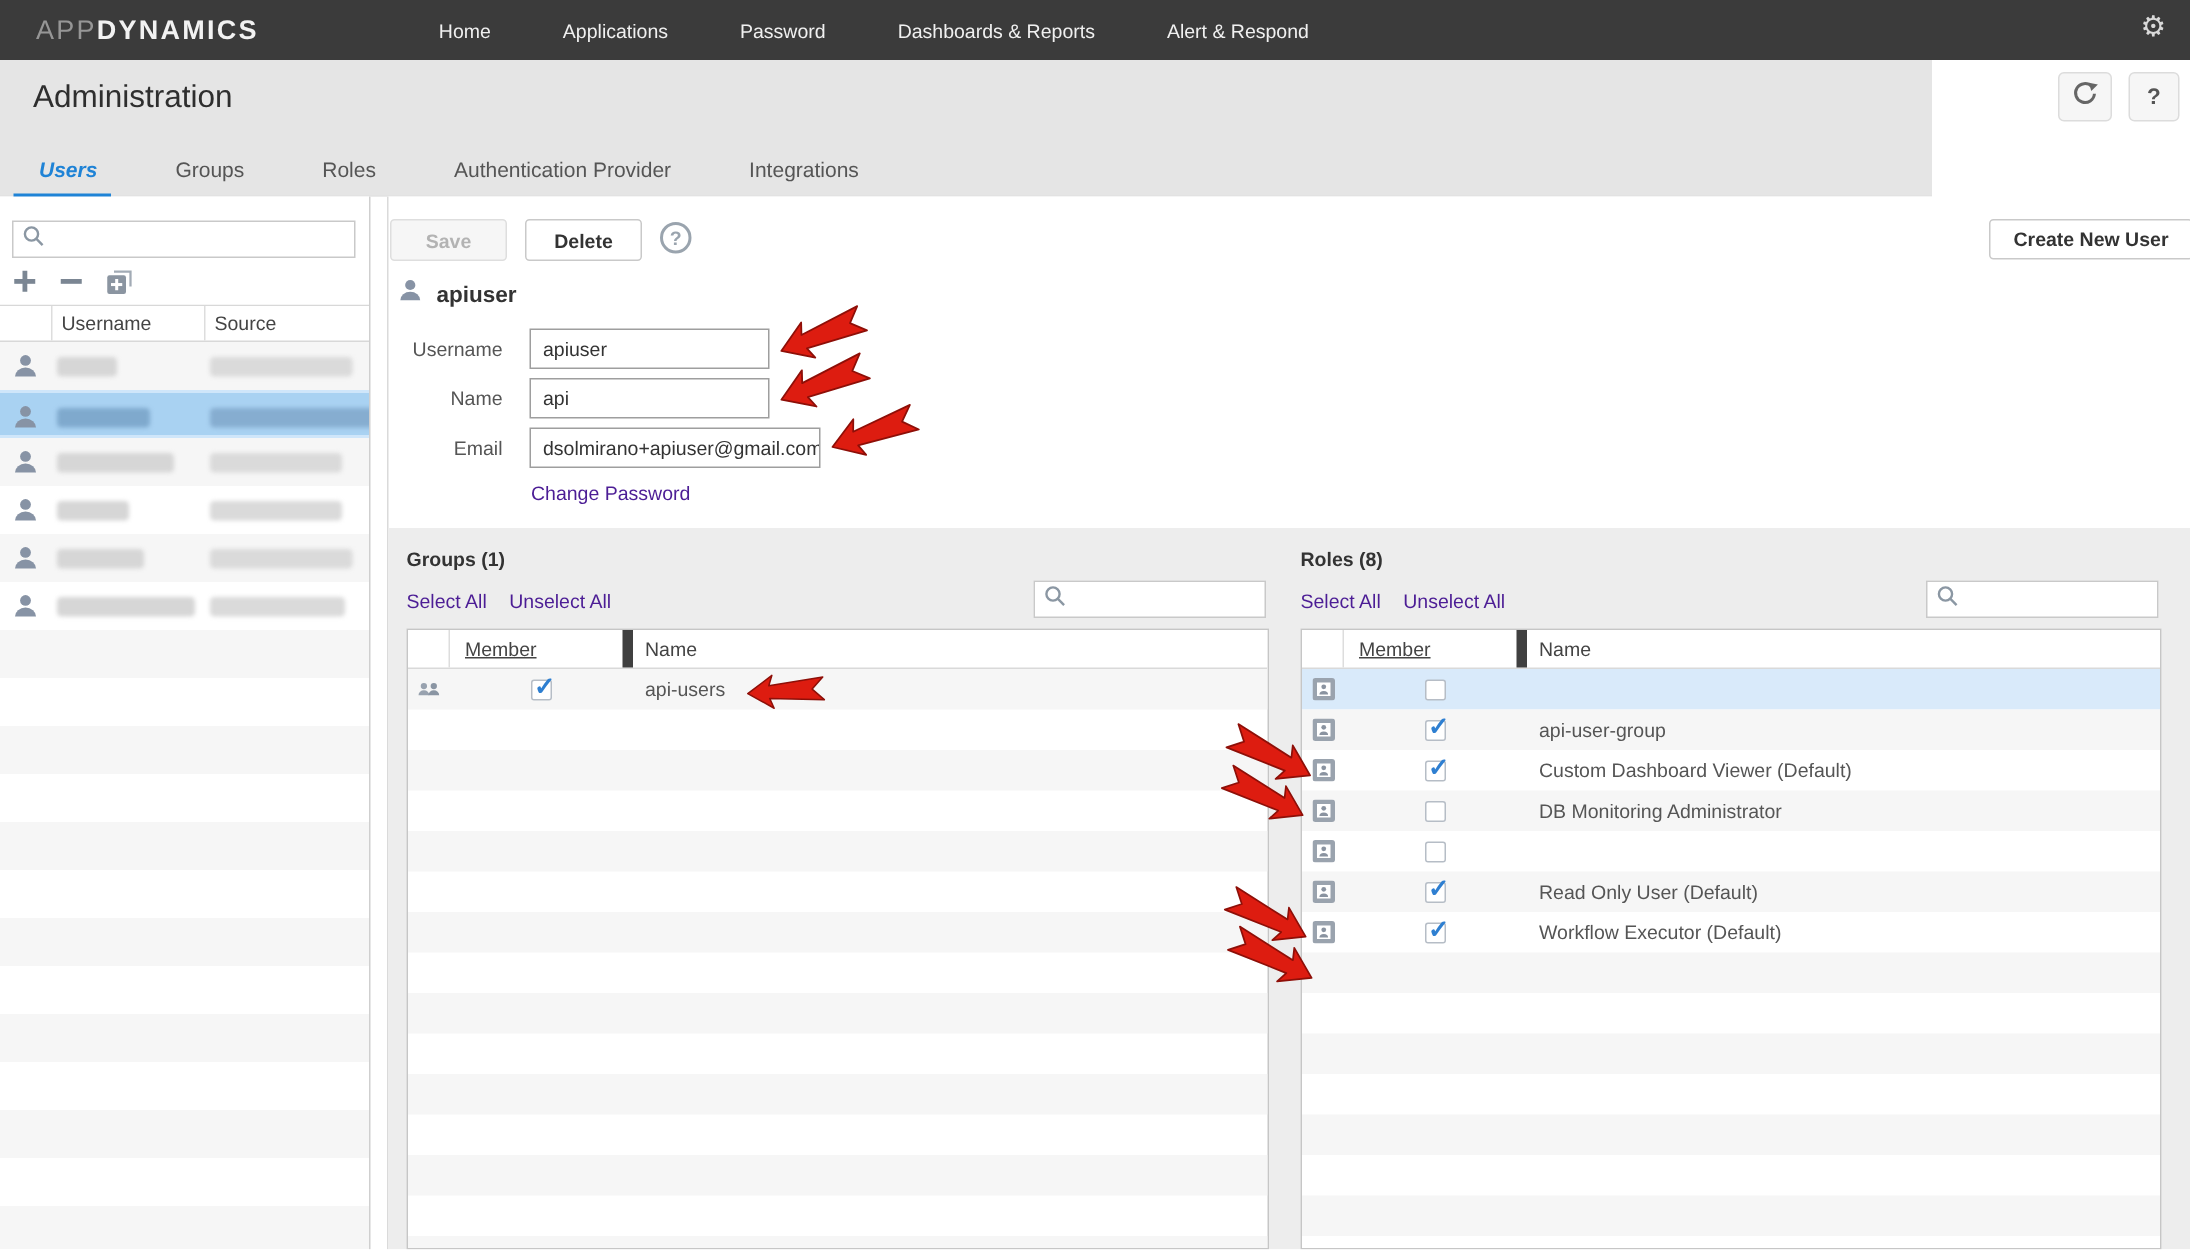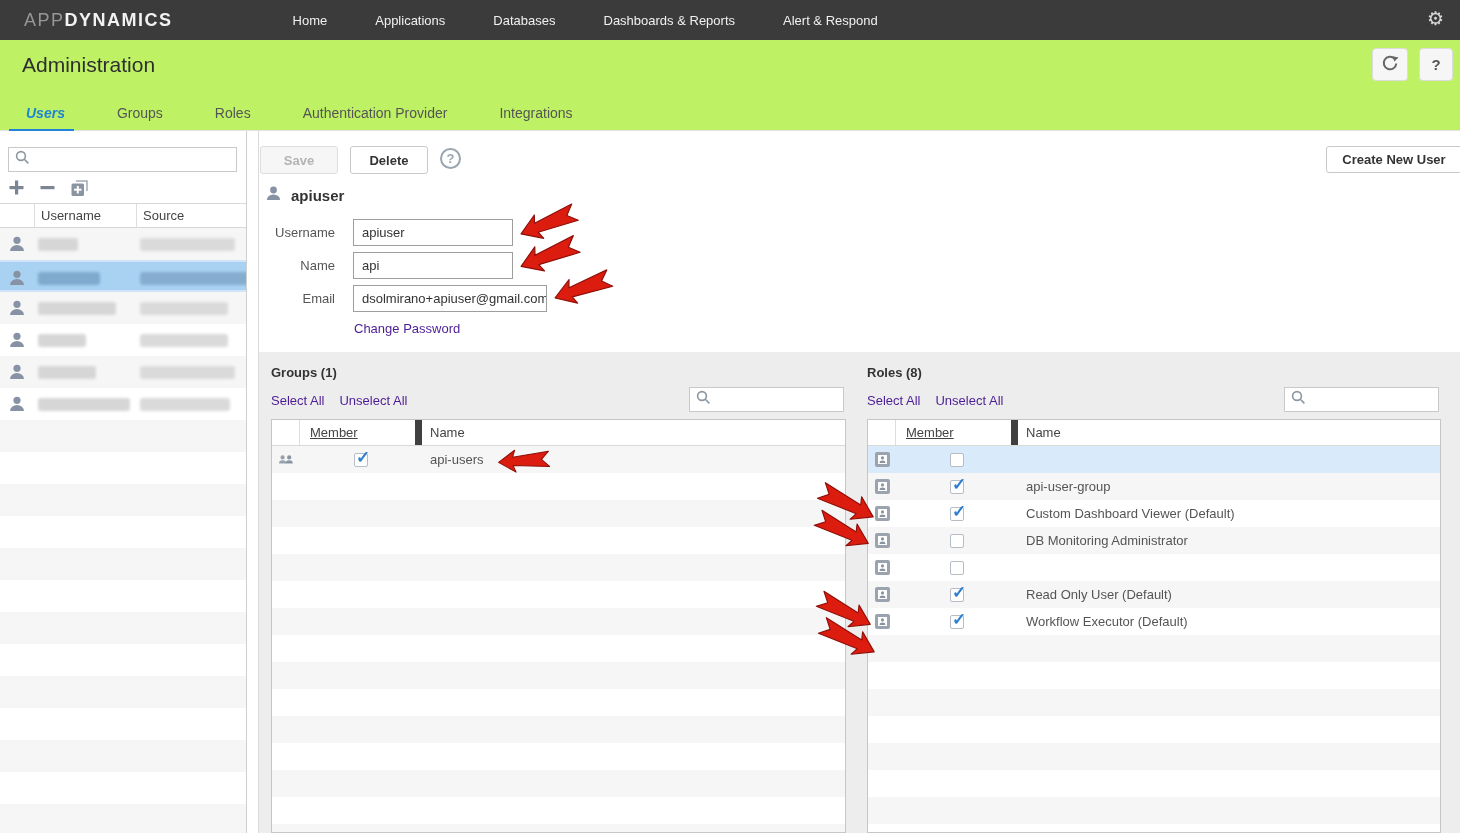--- a/index.html
+++ b/index.html
@@ -10,21 +10,21 @@
   
   .topnav { position:absolute; left:0; top:0; width:1460px; height:40px; background:#3b3b3b; display:flex; align-items:center; }
   .logo { margin-left:24px; font-size:18px; letter-spacing:1.5px; white-space:nowrap; }
   .logo .lg1 { color:#969696; font-weight:400; }
   .logo .lg2 { color:#f2f2f2; font-weight:700; }
   .nav-items { display:flex; margin-left:120px; gap:48px; }
   .nav-item { color:#f0f0f0; font-size:13px; cursor:pointer; white-space:nowrap; }
   .gear { position:absolute; right:16px; top:9px; color:#d9d9d9; font-size:19px; line-height:20px; cursor:pointer; }
 
   
-  .pagehead { position:absolute; left:0; top:40px; width:1460px; height:91px; background:#bef264;text-align:center; }
+  .pagehead { position:absolute; left:0; top:40px; width:1288px; height:91px; background:#e5e5e5;text-align:center; }
   .page-title { position:absolute; left:22px; top:13px; font-size:21px; color:#2e2e2e; }
   .icon-btn { position:absolute; top:8px; height:33px; background:#f6f6f6; border:1px solid #dcdcdc; border-radius:4px; display:flex; align-items:center; justify-content:center; cursor:pointer; }
   .btn-refresh { left:1372px; width:36px; }
   .btn-help { left:1419px; width:34px; color:#555; font-size:15px; font-weight:700; }
   .tabs { position:absolute; left:0; bottom:0; width:100%; height:36px; display:flex; align-items:center; padding-left:26px; gap:52px; border-bottom:1px solid #e2e2e2; }
   .tab { position:relative; height:36px; display:flex; align-items:center; font-size:14px; color:#555; cursor:pointer; white-space:nowrap; }
   .tab.active { color:#1f83d6; font-weight:700;font-style:italic; }
   .tab.active::after { content:""; position:absolute; left:-17px; width:calc(100% + 26px); bottom:-1px; height:3px; background:#1f83d6; }
 
   
@@ -95,21 +95,21 @@
 
 <div id="screen">
 
   <div class="topnav">
     <div class="logo">
       <span class="lg1">APP</span><span class="lg2">DYNAMICS</span>
     </div>
     <div class="nav-items" id="nav-items">
         <div class="nav-item">Home</div>
         <div class="nav-item">Applications</div>
-        <div class="nav-item">Databases</div>
+        <div class="nav-item">Password</div>
         <div class="nav-item">Dashboards &amp; Reports</div>
         <div class="nav-item">Alert &amp; Respond</div>
       </div>
     <div class="gear">⚙</div>
   </div>
 
   <div class="pagehead">
     <div class="page-title">Administration</div>
     <div class="icon-btn btn-refresh">
       <span>

